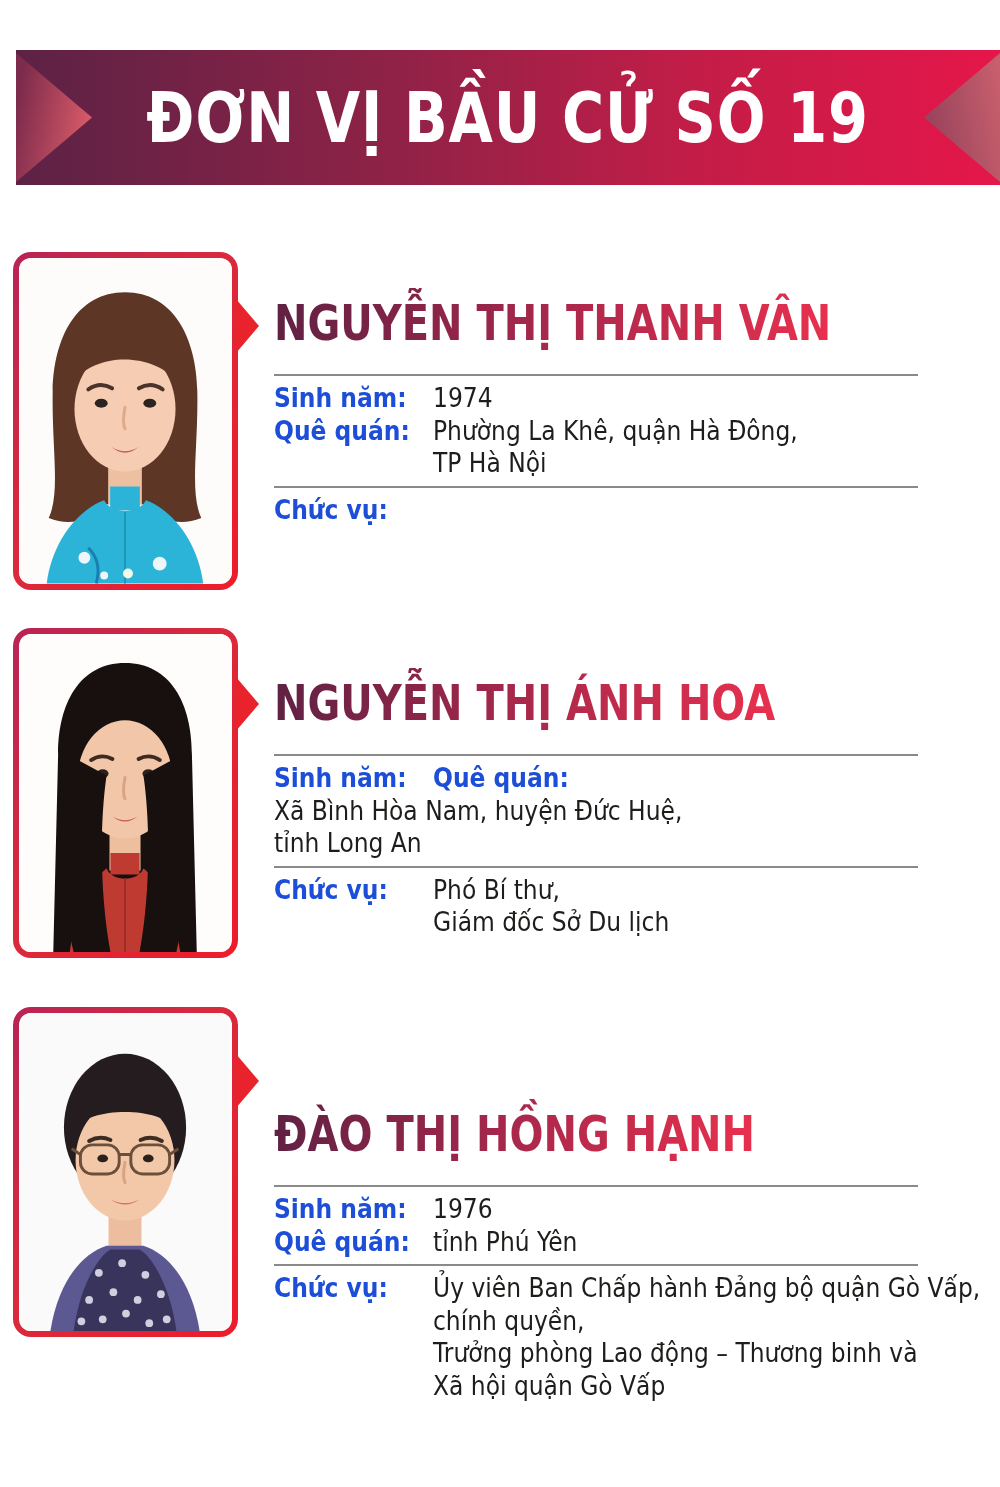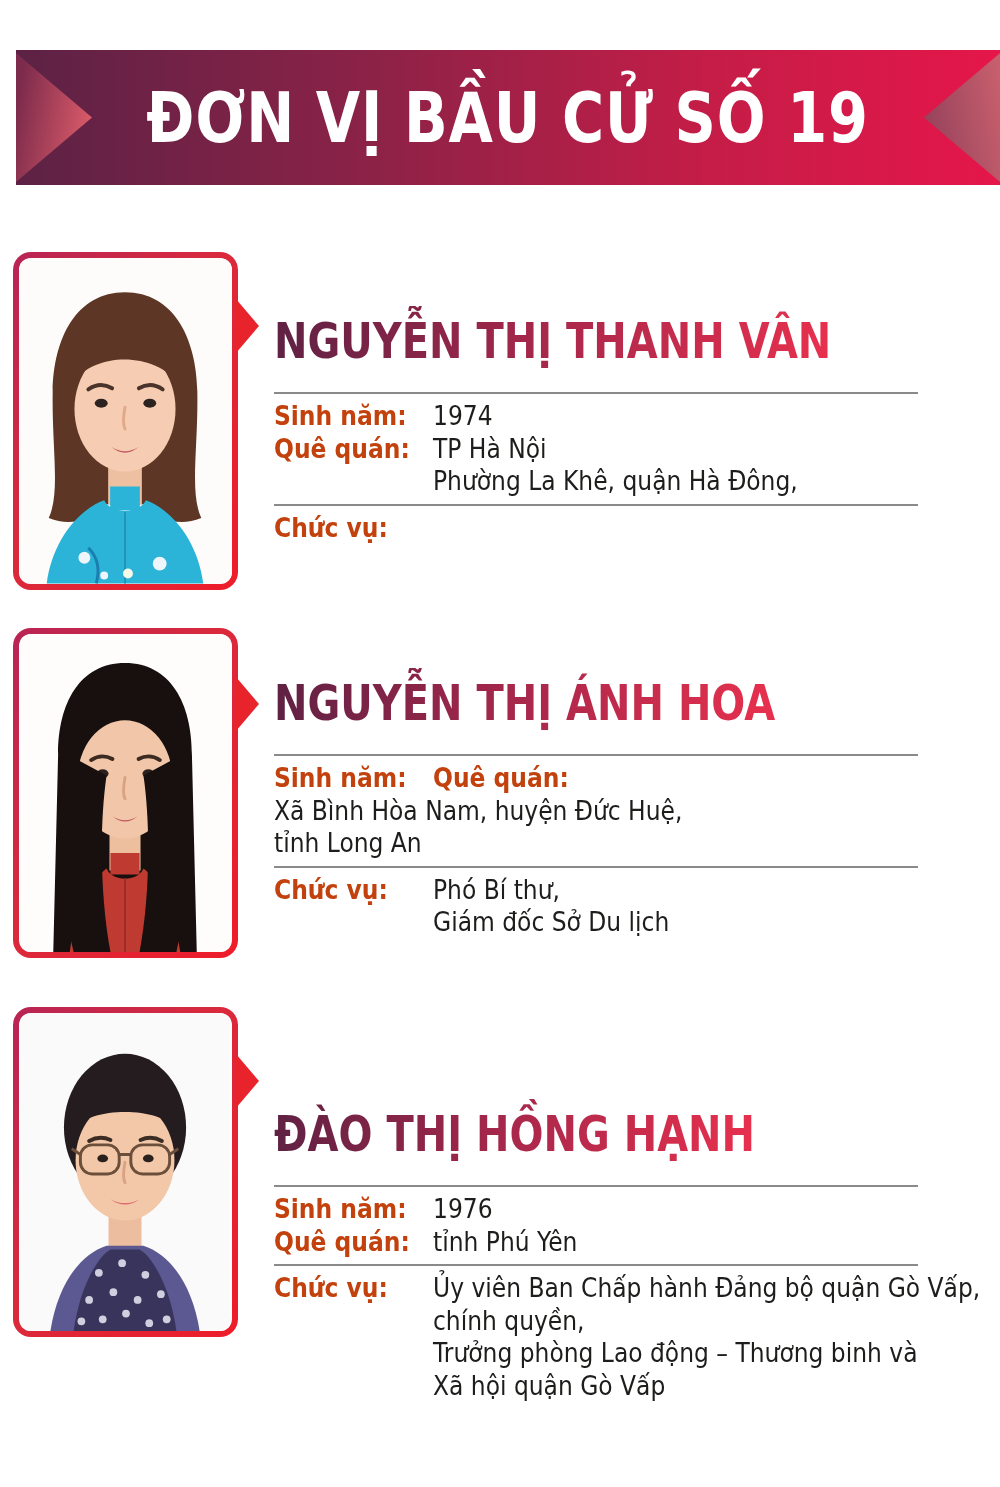--- a/index.html
+++ b/index.html
@@ -33,21 +33,21 @@
   
   .info{position:absolute;left:266px;width:724px;}
   .name{line-height:70px;white-space:nowrap;}
   .name span{display:inline-block;transform:scaleX(.8);transform-origin:0 50%;
              font-size:50px;font-weight:700;letter-spacing:0;
              background:linear-gradient(90deg,#5f2143 0%,#a3274b 45%,#e8304e 100%);
              -webkit-background-clip:text;background-clip:text;color:transparent;}
   .sep{width:644px;border-top:2px solid #8a8a8a;margin-top:4px;}
   .rows{display:grid;grid-template-columns:159px 565px;margin-top:6px;
         font-size:26px;line-height:32.5px;}
-  .label{font-weight:700;color:#c2410c;}
+  .label{font-weight:700;color:#1d4ed8;}
   .sx{display:inline-block;transform:scaleX(.9);transform-origin:0 50%;white-space:nowrap;}
 </style>
 </head>
 <body>
 
 <div class="page">
 
   <div class="ribbon">
     <div class="fold-left"></div>
     <div class="fold-right"></div>
@@ -76,32 +76,32 @@
         <path d="M70 292 q14 14 8 36" stroke="#1a7fae" stroke-width="3" fill="none"></path>
         <circle cx="66" cy="302" r="6" fill="#eef6fb"></circle>
         <circle cx="142" cy="308" r="7" fill="#eef6fb"></circle>
         <circle cx="110" cy="318" r="5" fill="#f5f9e8"></circle>
         <circle cx="86" cy="320" r="4" fill="#eef6fb"></circle>
       </svg>
     </div>
   </div>
   <div class="arrow" style="left:228px;top:299px;"></div>
 
-  <div class="info" style="top:306px;">
+  <div class="info" style="top:288px;">
     <div class="name">
       <span>NGUYỄN THỊ THANH VÂN</span>
     </div>
     <div class="sep"></div>
     <div class="rows">
       <div class="label"><span class="sx">Sinh năm:</span></div>
       <div><span class="sx">1974</span></div>
       <div class="label"><span class="sx">Quê quán:</span></div>
       <div>
+        <div><span class="sx">Phường La Khê, quận Hà Đông,</span></div>
         <div><span class="sx">TP Hà Nội</span></div>
-        <div><span class="sx">Phường La Khê, quận Hà Đông,</span></div>
       </div>
     </div>
     <div class="sep" style="margin-top:6px;"></div>
     <div class="rows">
       <div class="label"><span class="sx">Chức vụ:</span></div>
     </div>
   </div>
 
   <div class="frame" style="top:628px;height:330px;">
     <div class="photo">

